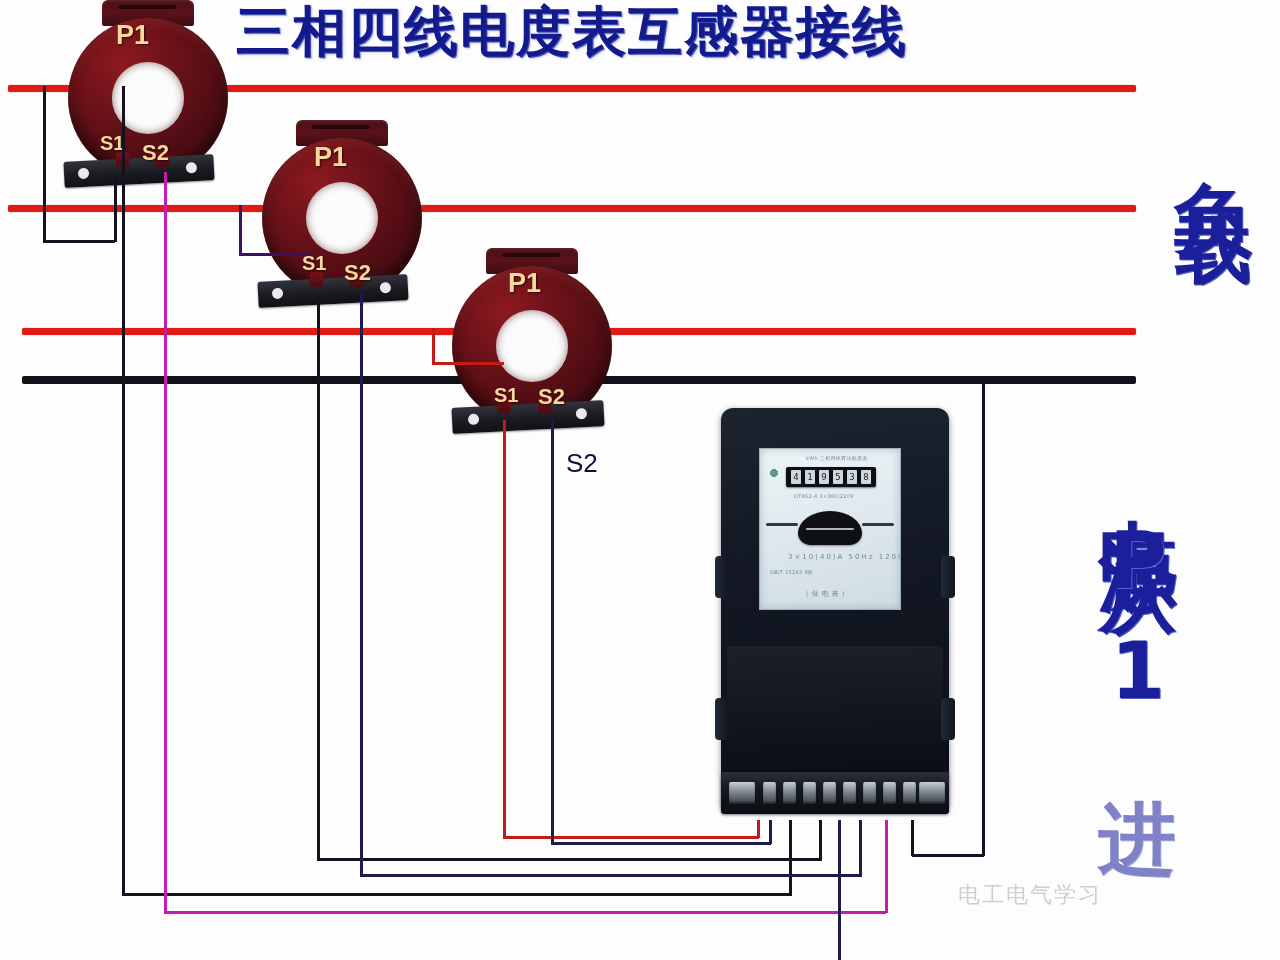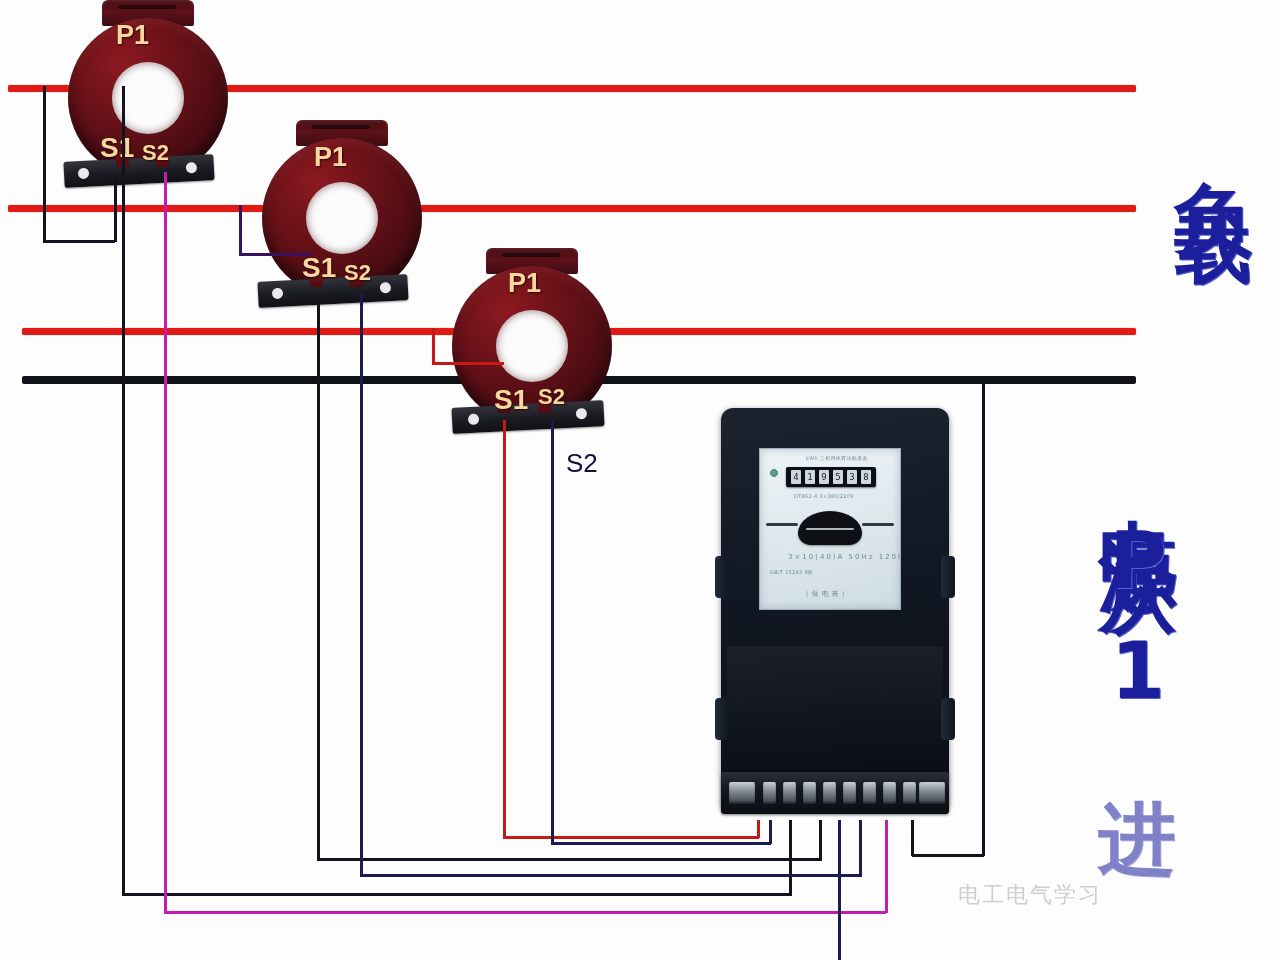--- a/index.html
+++ b/index.html
@@ -75,21 +75,21 @@
     position:absolute;width:13px;height:15px;border-radius:2px;
     background:linear-gradient(180deg,#7a1018,#4a0b11);
   }
   .ctlabel{
     position:absolute;color:#f7d9a0;font-weight:bold;
     font-family:"Liberation Sans","DejaVu Sans",sans-serif;
     text-shadow:1px 1px 2px rgba(40,5,5,.9);
     white-space:nowrap;
   }
   .lbl-p1{font-size:27px;}
-  .lbl-s1{font-size:28px;}
+  .lbl-s1{font-size:20px;}
   .lbl-s2{font-size:22px;}
 
   .s2-note{
     position:absolute;color:#101040;font-weight:normal;font-size:26px;
     font-family:"Liberation Sans","DejaVu Sans",sans-serif;
   }
 
   
   #meter{position:absolute;left:715px;top:408px;width:240px;height:418px;}
   .meter-body{
@@ -160,20 +160,21 @@
     font-size:22px;color:#9aa0a8;opacity:.5;letter-spacing:2px;
     font-family:"DejaVu Sans","Liberation Sans",sans-serif;
     filter:blur(.6px);white-space:nowrap;
   }
 </style>
 </head>
 <body>
 
 <div id="stage">
 
+  <div class="title">三相四线电度表互感器接线</div>
 
   <div class="hbus red" style="left:8px;top:85px;width:1128px;"></div>
   <div class="hbus red" style="left:8px;top:205px;width:1128px;"></div>
   <div class="hbus red" style="left:22px;top:328px;width:1114px;"></div>
   <div class="hbus blackbus" style="left:22px;top:376px;width:1114px;"></div>
 
   <div class="ct" id="ct1" style="left:68px;top:0px;width:160px;height:200px;">
     <div class="tab"></div>
     <div class="donut" style="width:160px;height:160px;"></div>
     <div class="hole" style="left:44px;top:62px;width:72px;height:72px;"></div>

